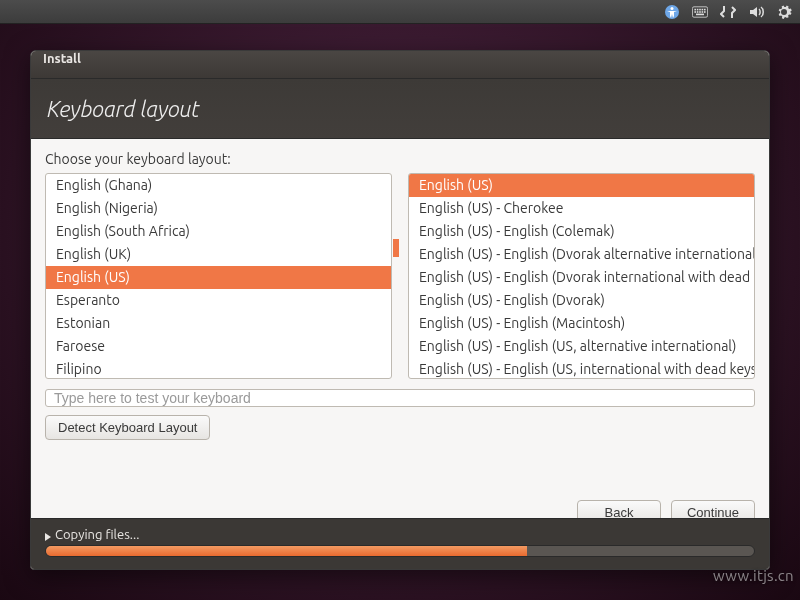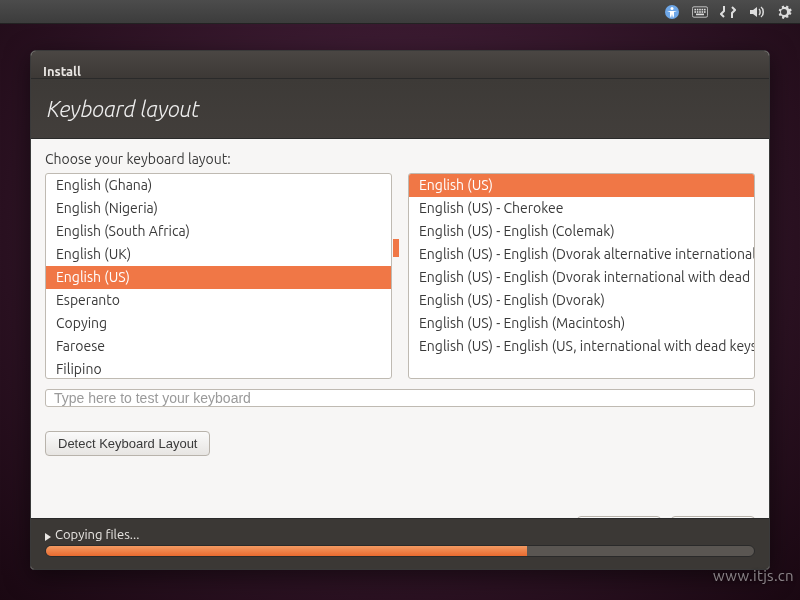--- a/index.html
+++ b/index.html
@@ -21,21 +21,21 @@
     background: #f7f6f5;
     border: 1px solid #3a3a3a;
     border-radius: 6px 6px 4px 4px;
     box-shadow: 0 6px 24px rgba(0,0,0,0.5);
     overflow: hidden;
     display: flex; flex-direction: column;
   }
   .titlebar {
     height: 28px; background: linear-gradient(#4a4643, #3d3936);
     color: #e9e6e3; font-size: 13px; font-weight: bold;
-    display: flex; align-items: flex-end; padding: 0 12px;
+    display: flex; align-items: flex-start; padding: 0 12px;
     border-bottom: 1px solid #2a2a2a;
   }
   .header {
     height: 60px; background: linear-gradient(#3d3a37, #423e3b);
     display: flex; align-items: center; padding: 0 16px;
     border-bottom: 1px solid #2a2a2a;
     font-style: italic;
   }
   .header h1 { color: #eee; font-size: 22px; font-weight: 300; }
 
@@ -54,21 +54,21 @@
   
   .lists .sel-hint { position: absolute; left: calc(50% - 7px); top: 66px; width: 6px; height: 18px; background: #f07746; }
 
   .test-input {
     margin-top: 10px; width: 100%; height: 44px;
     border: 1px solid #bfbab2; border-radius: 3px; background: #fff;
     font-size: 14px; padding: 0 8px; color: #3a3a3a;
   }
   .test-input::placeholder { color: #9a9a9a; }
 
-  .detect-row { margin-top: 24px; }
+  .detect-row { margin-top: 8px; }
   .btn {
     display: inline-block; background: linear-gradient(#fafafa, #e7e5e2);
     border: 1px solid #b8b3ab; border-radius: 4px;
     padding: 4px 12px; font-size: 13px; color: #3a3a3a; cursor: pointer;
   }
 
   .nav-row { margin-top: auto; display: flex; justify-content: flex-end; gap: 10px; padding-top: 12px; }
   .btn.nav { min-width: 84px; text-align: center; margin-top: 48px; }
 
   .progress-area {
@@ -149,35 +149,36 @@
 
     <div class="lists">
       <div class="listbox">
         <div class="scroller" id="lang-scroller">
             <div class="item">English (Ghana)</div>
             <div class="item">English (Nigeria)</div>
             <div class="item">English (South Africa)</div>
             <div class="item">English (UK)</div>
             <div class="item selected">English (US)</div>
             <div class="item">Esperanto</div>
-            <div class="item">Copying</div>
+            <div class="item">Estonian</div>
             <div class="item">Faroese</div>
             <div class="item">Filipino</div>
           </div>
       </div>
       <div class="sel-hint"></div>
       <div class="listbox">
         <div class="scroller" id="variant-scroller">
             <div class="item selected">English (US)</div>
             <div class="item">English (US) - Cherokee</div>
             <div class="item">English (US) - English (Colemak)</div>
             <div class="item">English (US) - English (Dvorak alternative international no dead keys)</div>
             <div class="item">English (US) - English (Dvorak international with dead keys)</div>
             <div class="item">English (US) - English (Dvorak)</div>
             <div class="item">English (US) - English (Macintosh)</div>
+            <div class="item">English (US) - English (US, alternative international)</div>
             <div class="item">English (US) - English (US, international with dead keys)</div>
           </div>
       </div>
     </div>
 
     <input class="test-input" type="text" placeholder="Type here to test your keyboard" style="">
 
     <div class="detect-row">
       <button class="btn">Detect Keyboard Layout</button>
     </div>

